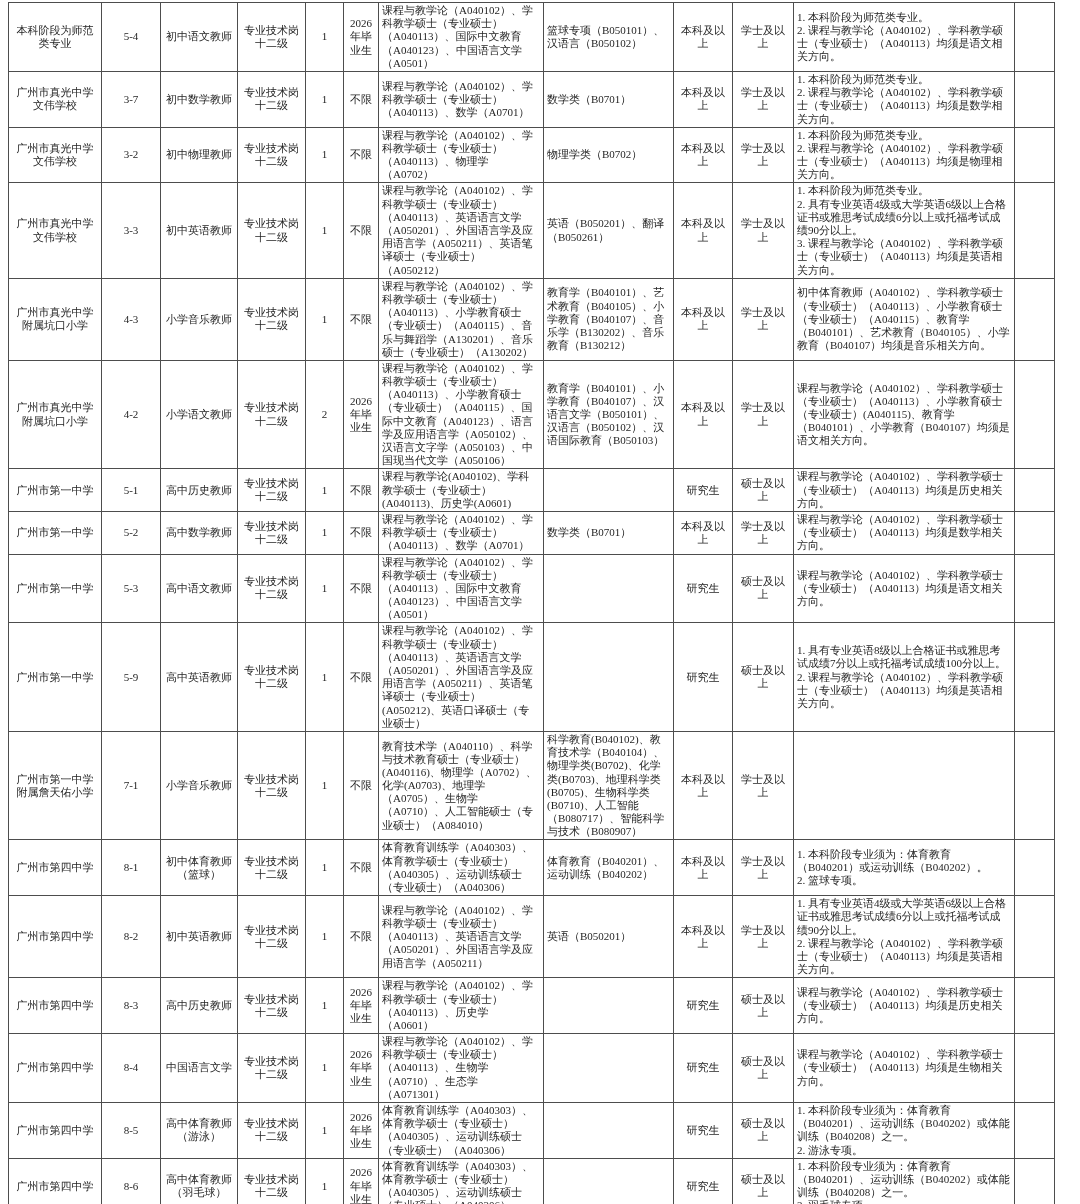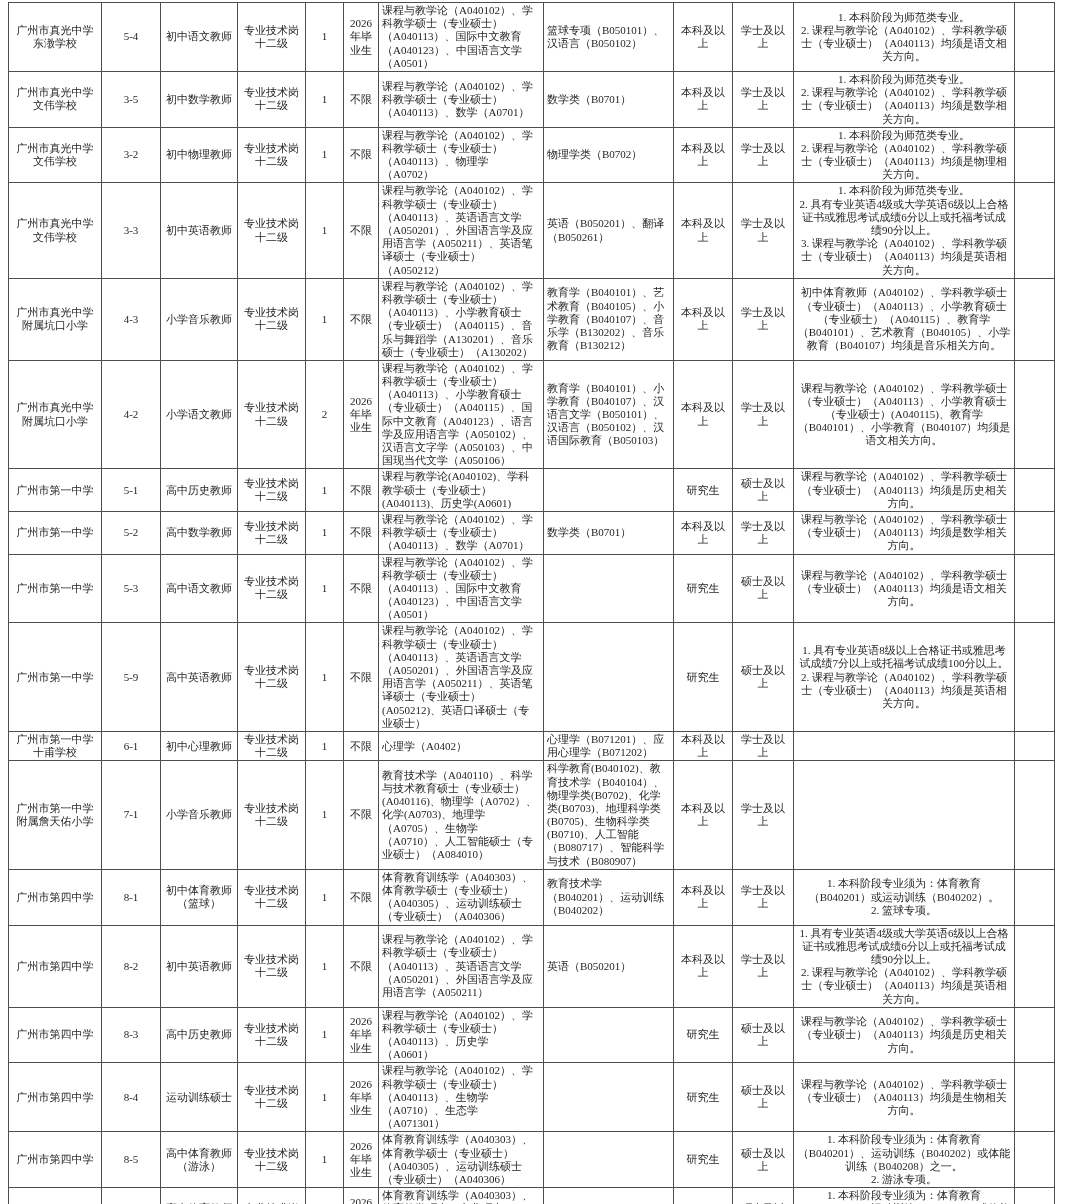--- a/index.html
+++ b/index.html
@@ -13,21 +13,21 @@
   }
   table.jobs td{
     border:1px solid #4d4d4d;
     font-family:"Liberation Serif","DejaVu Serif",serif;
     font-size:11px;line-height:1.2;color:#1f1f1f;
     padding:1px 3px;vertical-align:middle;
     word-wrap:break-word;overflow:hidden;
   }
   td.ctr{text-align:center;padding:1px 2px;}
   td.lft{text-align:left;}
-  td.remarks{white-space:pre-line;text-align:center;}
+  td.remarks{white-space:pre-line;}
 </style>
 </head>
 <body>
 
 <div class="page">
   <table class="jobs">
     <colgroup>
       <col style="width:93px">
         <col style="width:59px">
         <col style="width:77px">
@@ -36,38 +36,38 @@
         <col style="width:35px">
       <col style="width:165px">
         <col style="width:130px">
         <col style="width:59px">
       <col style="width:61px">
         <col style="width:221px">
         <col style="width:40px">
     </colgroup>
     <tbody id="rows-root">
   <tr>
-    <td class="ctr">广州市真光中学东漖学校</td>
+    <td class="ctr">本科阶段为师范类专业</td>
     <td class="ctr">5-4</td>
     <td class="ctr">初中语文教师</td>
     <td class="ctr">专业技术岗十二级</td>
     <td class="ctr">1</td>
     <td class="ctr">2026年毕业生</td>
     <td class="lft">课程与教学论（A040102）、学科教学硕士（专业硕士）（A040113）、国际中文教育（A040123）、中国语言文学（A0501）</td>
     <td class="lft">篮球专项（B050101）、汉语言（B050102）</td>
     <td class="ctr">本科及以上</td>
     <td class="ctr">学士及以上</td>
     <td class="lft remarks">1. 本科阶段为师范类专业。
 2. 课程与教学论（A040102）、学科教学硕士（专业硕士）（A040113）均须是语文相关方向。</td>
     <td class="lft"></td>
   </tr>
 
   <tr>
     <td class="ctr">广州市真光中学文伟学校</td>
-    <td class="ctr">3-5</td>
+    <td class="ctr">3-7</td>
     <td class="ctr">初中数学教师</td>
     <td class="ctr">专业技术岗十二级</td>
     <td class="ctr">1</td>
     <td class="ctr">不限</td>
     <td class="lft">课程与教学论（A040102）、学科教学硕士（专业硕士）（A040113）、数学（A0701）</td>
     <td class="lft">数学类（B0701）</td>
     <td class="ctr">本科及以上</td>
     <td class="ctr">学士及以上</td>
     <td class="lft remarks">1. 本科阶段为师范类专业。
 2. 课程与教学论（A040102）、学科教学硕士（专业硕士）（A040113）均须是数学相关方向。</td>
@@ -191,34 +191,20 @@
     <td class="ctr">不限</td>
     <td class="lft">课程与教学论（A040102）、学科教学硕士（专业硕士）（A040113）、英语语言文学（A050201）、外国语言学及应用语言学（A050211）、英语笔译硕士（专业硕士）(A050212)、英语口译硕士（专业硕士）</td>
     <td class="lft"></td>
     <td class="ctr">研究生</td>
     <td class="ctr">硕士及以上</td>
     <td class="lft remarks">1. 具有专业英语8级以上合格证书或雅思考试成绩7分以上或托福考试成绩100分以上。
 2. 课程与教学论（A040102）、学科教学硕士（专业硕士）（A040113）均须是英语相关方向。</td>
     <td class="lft"></td>
   </tr>
 
-  <tr>
-    <td class="ctr">广州市第一中学十甫学校</td>
-    <td class="ctr">6-1</td>
-    <td class="ctr">初中心理教师</td>
-    <td class="ctr">专业技术岗十二级</td>
-    <td class="ctr">1</td>
-    <td class="ctr">不限</td>
-    <td class="lft">心理学（A0402）</td>
-    <td class="lft">心理学（B071201）、应用心理学（B071202）</td>
-    <td class="ctr">本科及以上</td>
-    <td class="ctr">学士及以上</td>
-    <td class="lft remarks"></td>
-    <td class="lft"></td>
-  </tr>
 
   <tr>
     <td class="ctr">广州市第一中学附属詹天佑小学</td>
     <td class="ctr">7-1</td>
     <td class="ctr">小学音乐教师</td>
     <td class="ctr">专业技术岗十二级</td>
     <td class="ctr">1</td>
     <td class="ctr">不限</td>
     <td class="lft">教育技术学（A040110）、科学与技术教育硕士（专业硕士）(A040116)、物理学（A0702）、化学(A0703)、地理学（A0705）、生物学（A0710）、人工智能硕士（专业硕士）（A084010）</td>
     <td class="lft">科学教育(B040102)、教育技术学（B040104）、物理学类(B0702)、化学类(B0703)、地理科学类(B0705)、生物科学类(B0710)、人工智能（B080717）、智能科学与技术（B080907）</td>
@@ -229,21 +215,21 @@
   </tr>
 
   <tr>
     <td class="ctr">广州市第四中学</td>
     <td class="ctr">8-1</td>
     <td class="ctr">初中体育教师（篮球）</td>
     <td class="ctr">专业技术岗十二级</td>
     <td class="ctr">1</td>
     <td class="ctr">不限</td>
     <td class="lft">体育教育训练学（A040303）、体育教学硕士（专业硕士）（A040305）、运动训练硕士（专业硕士）（A040306）</td>
-    <td class="lft">教育技术学（B040201）、运动训练（B040202）</td>
+    <td class="lft">体育教育（B040201）、运动训练（B040202）</td>
     <td class="ctr">本科及以上</td>
     <td class="ctr">学士及以上</td>
     <td class="lft remarks">1. 本科阶段专业须为：体育教育（B040201）或运动训练（B040202）。
 2. 篮球专项。</td>
     <td class="lft"></td>
   </tr>
 
   <tr>
     <td class="ctr">广州市第四中学</td>
     <td class="ctr">8-2</td>
@@ -271,21 +257,21 @@
     <td class="lft"></td>
     <td class="ctr">研究生</td>
     <td class="ctr">硕士及以上</td>
     <td class="lft remarks">课程与教学论（A040102）、学科教学硕士（专业硕士）（A040113）均须是历史相关方向。</td>
     <td class="lft"></td>
   </tr>
 
   <tr>
     <td class="ctr">广州市第四中学</td>
     <td class="ctr">8-4</td>
-    <td class="ctr">运动训练硕士</td>
+    <td class="ctr">中国语言文学</td>
     <td class="ctr">专业技术岗十二级</td>
     <td class="ctr">1</td>
     <td class="ctr">2026年毕业生</td>
     <td class="lft">课程与教学论（A040102）、学科教学硕士（专业硕士）（A040113）、生物学（A0710）、生态学（A071301）</td>
     <td class="lft"></td>
     <td class="ctr">研究生</td>
     <td class="ctr">硕士及以上</td>
     <td class="lft remarks">课程与教学论（A040102）、学科教学硕士（专业硕士）（A040113）均须是生物相关方向。</td>
     <td class="lft"></td>
   </tr>

